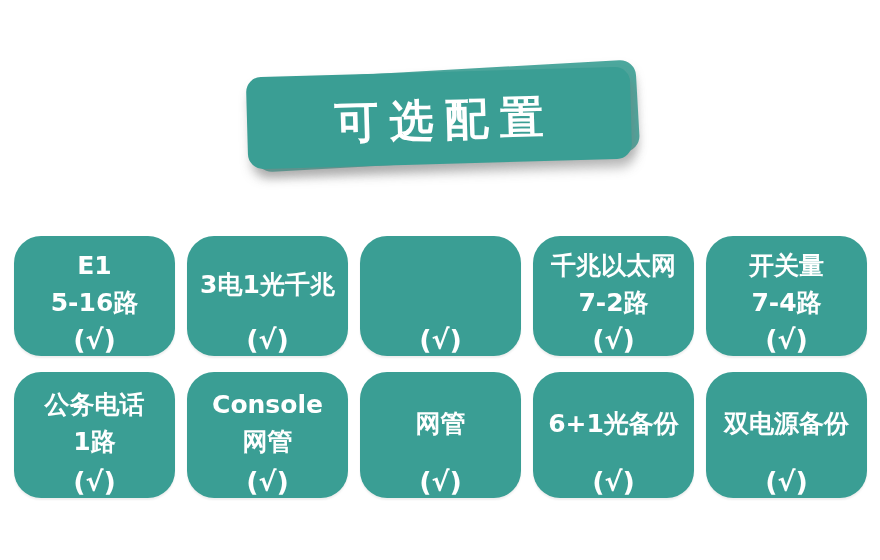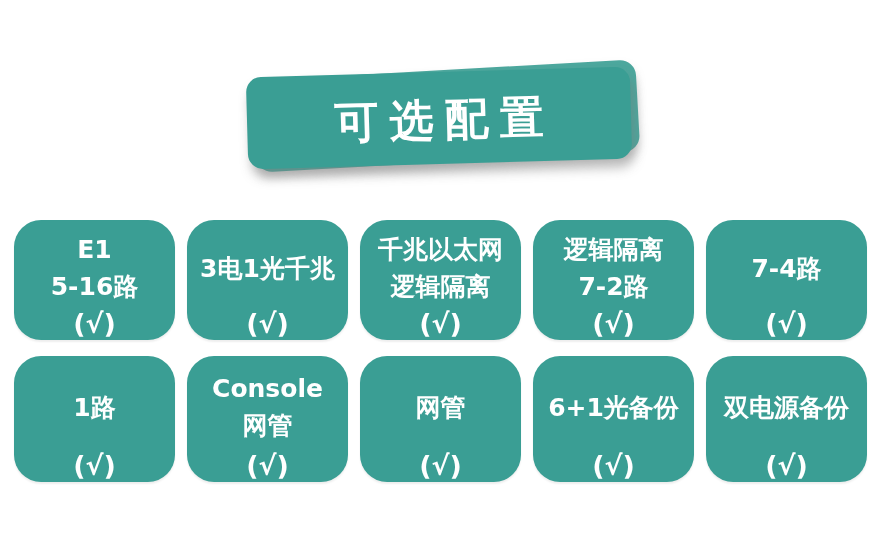--- a/index.html
+++ b/index.html
@@ -52,21 +52,21 @@
     letter-spacing: 11px;
     padding-left: 11px;
     padding-top: 5px;
     white-space: nowrap;
   }
 
   
   .cards-grid {
     position: absolute;
     left: 14px;
-    top: 220px;
+    top: 236px;
     width: 853px;
     display: grid;
     grid-template-columns: repeat(5, 161px);
     grid-template-rows: 120px 126px;
     column-gap: 12px;
     row-gap: 16px;
   }
   .card {
     position: relative;
     background: var(--teal, #3A9E94);
@@ -122,44 +122,42 @@
     </div>
 
     <div class="card">
       <div class="card-title">
           <span class="card-title-line">3电1光千兆</span>
         </div>
       <div class="card-check">(√)</div>
     </div>
 
     <div class="card">
-      <div class="card-title">
-          <span class="card-title-line">千兆以太网</span>
-          <span class="card-title-line">逻辑隔离</span>
-        </div>
       <div class="card-check">(√)</div>
     </div>
 
     <div class="card">
       <div class="card-title">
-          <span class="card-title-line">逻辑隔离</span>
+          <span class="card-title-line">千兆以太网</span>
           <span class="card-title-line">7-2路</span>
         </div>
       <div class="card-check">(√)</div>
     </div>
 
     <div class="card">
       <div class="card-title">
+          <span class="card-title-line">开关量</span>
           <span class="card-title-line">7-4路</span>
         </div>
       <div class="card-check">(√)</div>
     </div>
 
     <div class="card">
       <div class="card-title">
+          <span class="card-title-line">公务电话</span>
           <span class="card-title-line">1路</span>
         </div>
       <div class="card-check">(√)</div>
     </div>
 
     <div class="card">
       <div class="card-title">
           <span class="card-title-line">Console</span>
           <span class="card-title-line">网管</span>
         </div>

